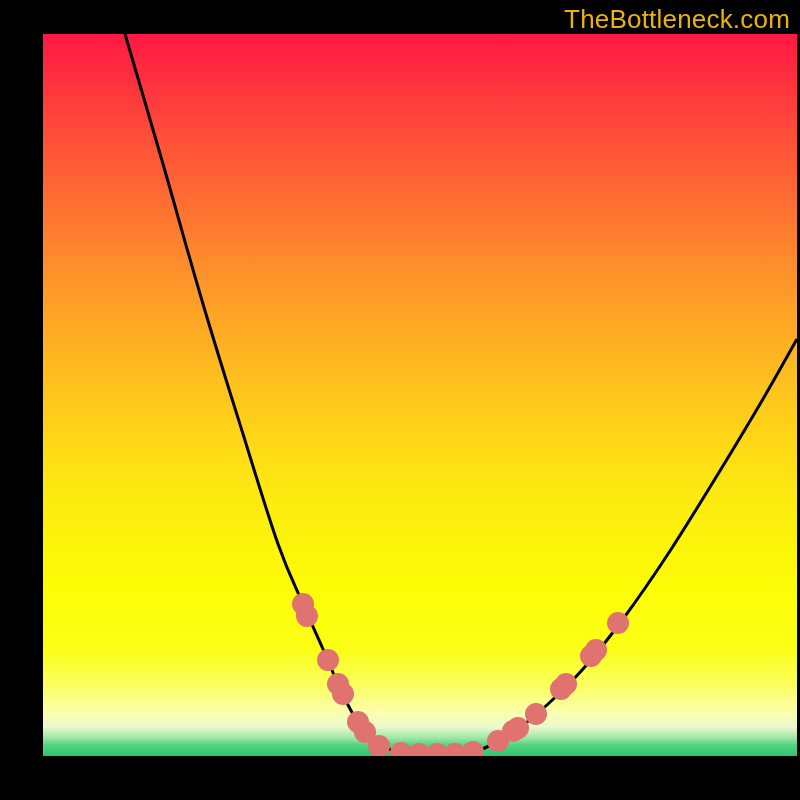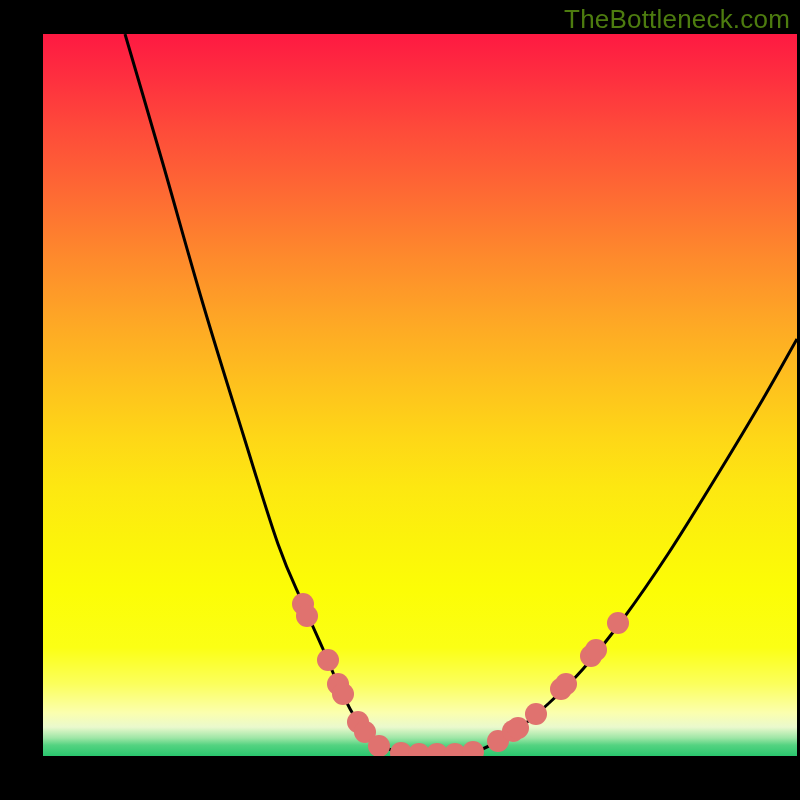--- a/index.html
+++ b/index.html
@@ -14,21 +14,21 @@
   .frame {
     position: relative;
     width: 800px;
     height: 800px;
     background: #000;
   }
   .watermark {
     position: absolute;
     top: 4px;
     right: 10px;
-    color: #4d7c0f;
+    color: #eab308;
     font-size: 26px;
     font-weight: 500;
     letter-spacing: 0.2px;
     z-index: 50;
   }
   .plot-area {
     position: absolute;
     left: 43px;
     top: 34px;
     width: 754px;

